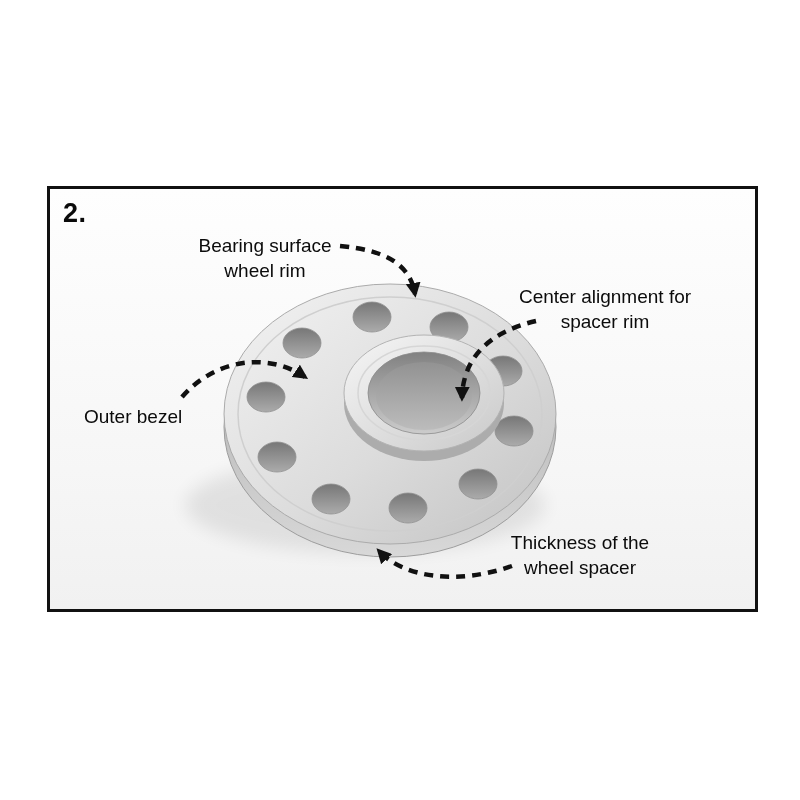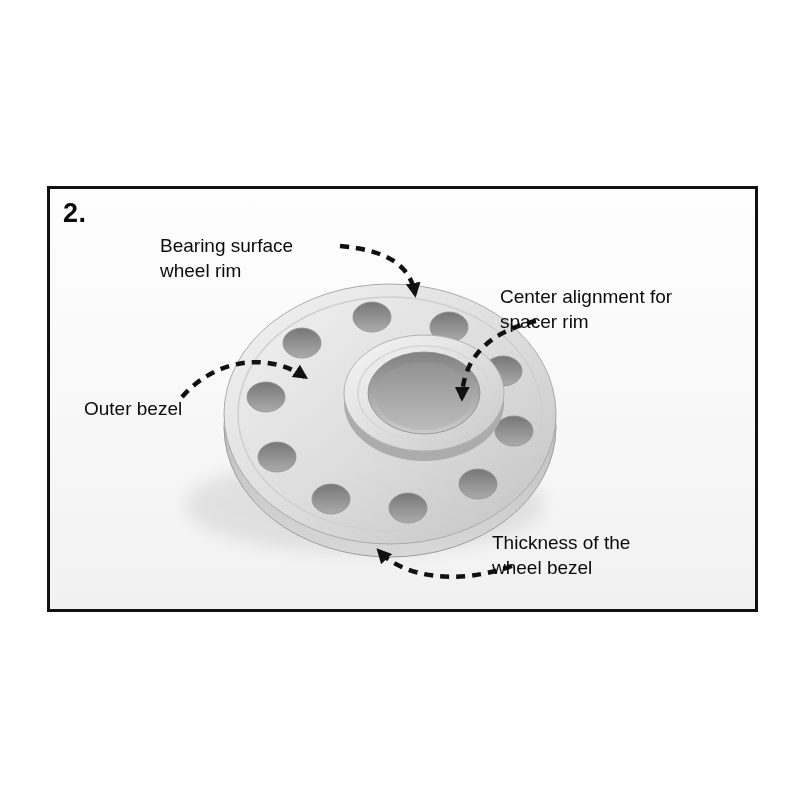--- a/index.html
+++ b/index.html
@@ -14,22 +14,22 @@
   }
   .step-number{
     position:absolute;left:63px;top:198px;
     font-size:27px;font-weight:bold;letter-spacing:0.5px;
   }
   .diagram-svg{position:absolute;left:0;top:0;width:800px;height:800px;}
   .callout{
     position:absolute;font-size:19px;line-height:1.32;
     white-space:pre-line;color:#0b0b0b;
   }
-  .callout.center{text-align:left;}
-  .callout.left{text-align:left;}
+  .callout.center{text-align:center;}
+  .callout.left{text-align:left;margin-top:8px;}
   #label-bearing{left:160px;top:233px;width:210px;}
   #label-center{left:500px;top:284px;width:210px;}
   #label-bezel{left:84px;top:396px;width:140px;}
   #label-thickness{left:492px;top:530px;width:176px;}
 </style>
 </head>
 <body>
 
 <div class="page">
 
@@ -115,15 +115,15 @@
 
   <div id="label-bearing" class="callout center">Bearing surface
 wheel rim</div>
 
   <div id="label-center" class="callout center">Center alignment for
 spacer rim</div>
 
   <div id="label-bezel" class="callout left">Outer bezel</div>
 
   <div id="label-thickness" class="callout center">Thickness of the
-wheel bezel</div>
+wheel spacer</div>
 
 </div>
 
 </body></html>

